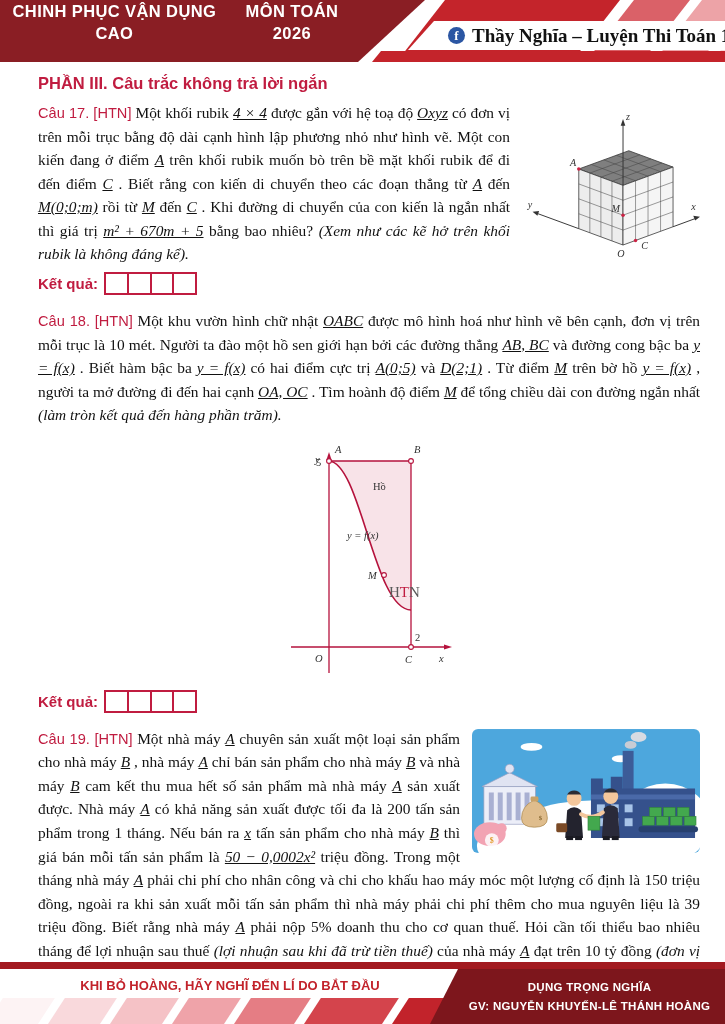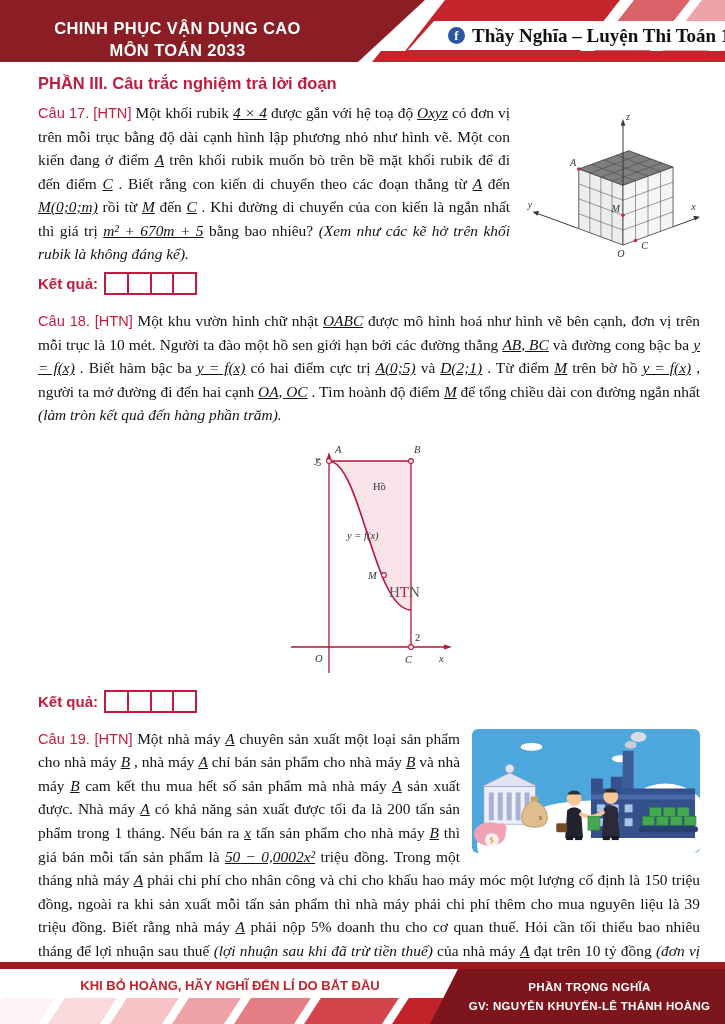--- a/index.html
+++ b/index.html
@@ -8,21 +8,21 @@
 
   
   .hdr { position:absolute; top:0; left:0; width:725px; height:62px; background:#fff; overflow:hidden; }
   .hdr-stripe { position:absolute; top:0; height:62px; transform:skewX(-38deg); transform-origin:0 0; }
   .hs1 { left:445px; width:175px; background:#c4242b; }
   .hs2 { left:634px; width:56px;  background:#da6168; }
   .hs3 { left:702px; width:46px;  background:#eda3a7; }
   .hs4 { left:760px; width:44px;  background:#f8d9da; }
   .hdr-brand { position:absolute; left:0; top:0; width:425px; height:78px; background:#8a1e24;
     clip-path:polygon(0 0, 425px 0, 358px 62px, 0 62px);
-    display:flex; flex-direction:column; justify-content:center; padding-right:70px; }
+    display:flex; flex-direction:row; justify-content:center; padding-right:70px; }
   .hdr-brand div { color:#fff; font-family:"Liberation Sans", sans-serif; font-weight:bold;
     font-size:16.5px; text-align:center; letter-spacing:.4px; line-height:1.35; }
   .hdr-band { position:absolute; left:408px; right:0; top:21px; height:29px; background:#fff;
     clip-path:polygon(26px 0, 100% 0, 100% 100%, 0 100%);
     display:flex; align-items:center; padding-left:40px; }
   .hdr-bottomstrip { position:absolute; left:372px; right:0; top:51px; height:11px; background:#c4242b;
     clip-path:polygon(9px 0, 100% 0, 100% 100%, 0 100%); }
   .fb-icon { width:17px; height:17px; border-radius:50%; background:#2b56a3; color:#fff;
     font-family:"Liberation Serif", serif; font-weight:bold; font-size:13px; text-align:center;
     line-height:17px; flex:0 0 auto; }
@@ -81,32 +81,32 @@
 <div class="page">
 
   <header class="hdr">
     <div class="hdr-stripe hs1"></div>
     <div class="hdr-stripe hs2"></div>
     <div class="hdr-stripe hs3"></div>
     <div class="hdr-stripe hs4"></div>
     <div class="hdr-bottomstrip"></div>
     <div class="hdr-brand">
       <div>CHINH PHỤC VẬN DỤNG CAO</div>
-      <div>MÔN TOÁN 2033</div>
+      <div>MÔN TOÁN 2026</div>
     </div>
     <div class="hdr-band">
       <div class="fb-icon">f</div>
       <div class="band-label">Thầy Nghĩa – Luyện Thi Toán 10-11-12</div>
       <div class="zalo-icon">zalo</div>
 
     </div>
   </header>
 
   <main class="content">
-    <h2 class="section-title">PHẦN III. Câu trắc nghiệm trả lời đoạn</h2>
+    <h2 class="section-title">PHẦN III. Câu trắc không trả lời ngắn</h2>
 
     <section class="q">
       <div class="figure-cube">
         <svg viewBox="0 0 185 165" width="178" height="162">
 
           <polygon points="105,86 59,69 111,50 157,67" fill="#7f7f7f" stroke="#333" stroke-width="0.8"></polygon>
           <polygon points="105,148 59,131 59,69 105,86" fill="#ededed" stroke="#333" stroke-width="0.8"></polygon>
           <polygon points="105,148 157,129 157,67 105,86" fill="#f5f5f5" stroke="#333" stroke-width="0.8"></polygon>
 
           <g stroke="#444" stroke-width="0.55">
@@ -322,18 +322,18 @@
     <div class="ftr-stripes">
       <div class="fstripe fs1"></div>
       <div class="fstripe fs2"></div>
       <div class="fstripe fs3"></div>
       <div class="fstripe fs4"></div>
       <div class="fstripe fs5"></div>
       <div class="fstripe fs6"></div>
       <div class="fstripe fs7"></div>
     </div>
     <div class="ftr-teacher">
-      <div>PHẦN TRỌNG NGHĨA</div>
+      <div>DỤNG TRỌNG NGHĨA</div>
       <div>GV: NGUYỄN KHUYẾN-LÊ THÁNH HOÀNG</div>
     </div>
   </footer>
 
 </div>
 
 </body></html>

